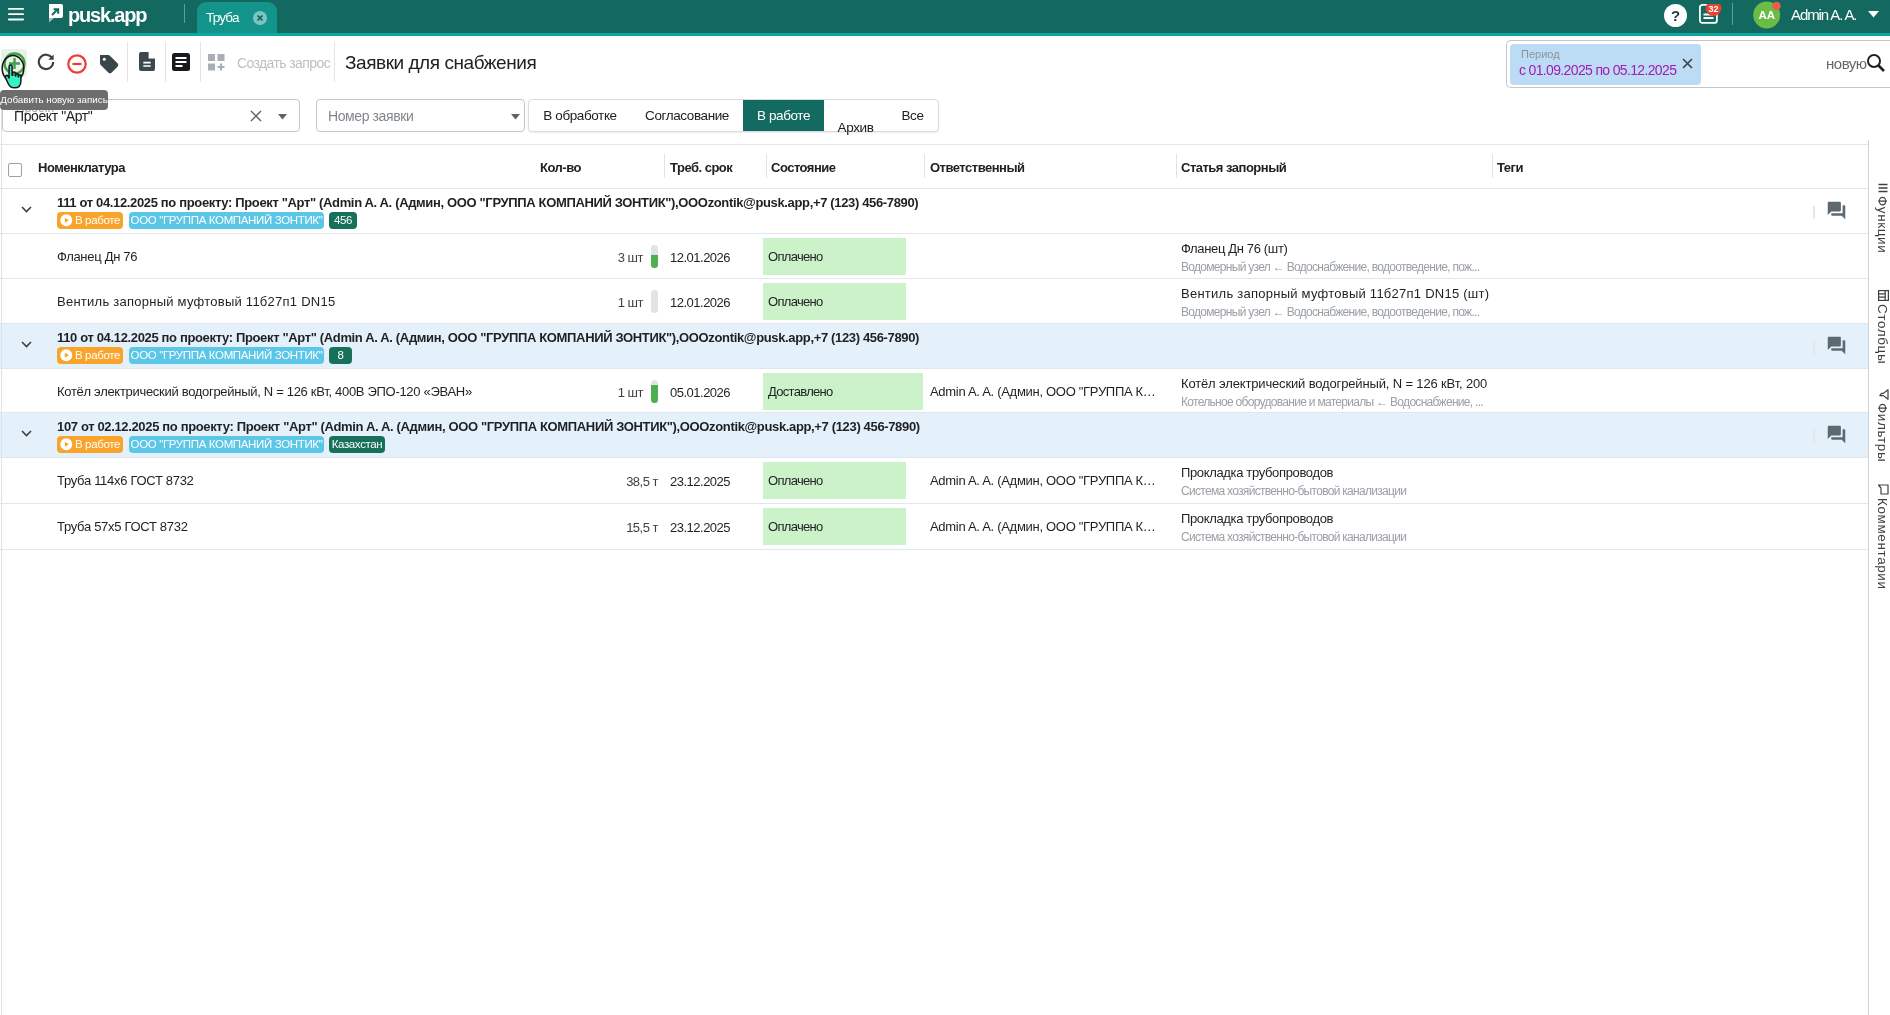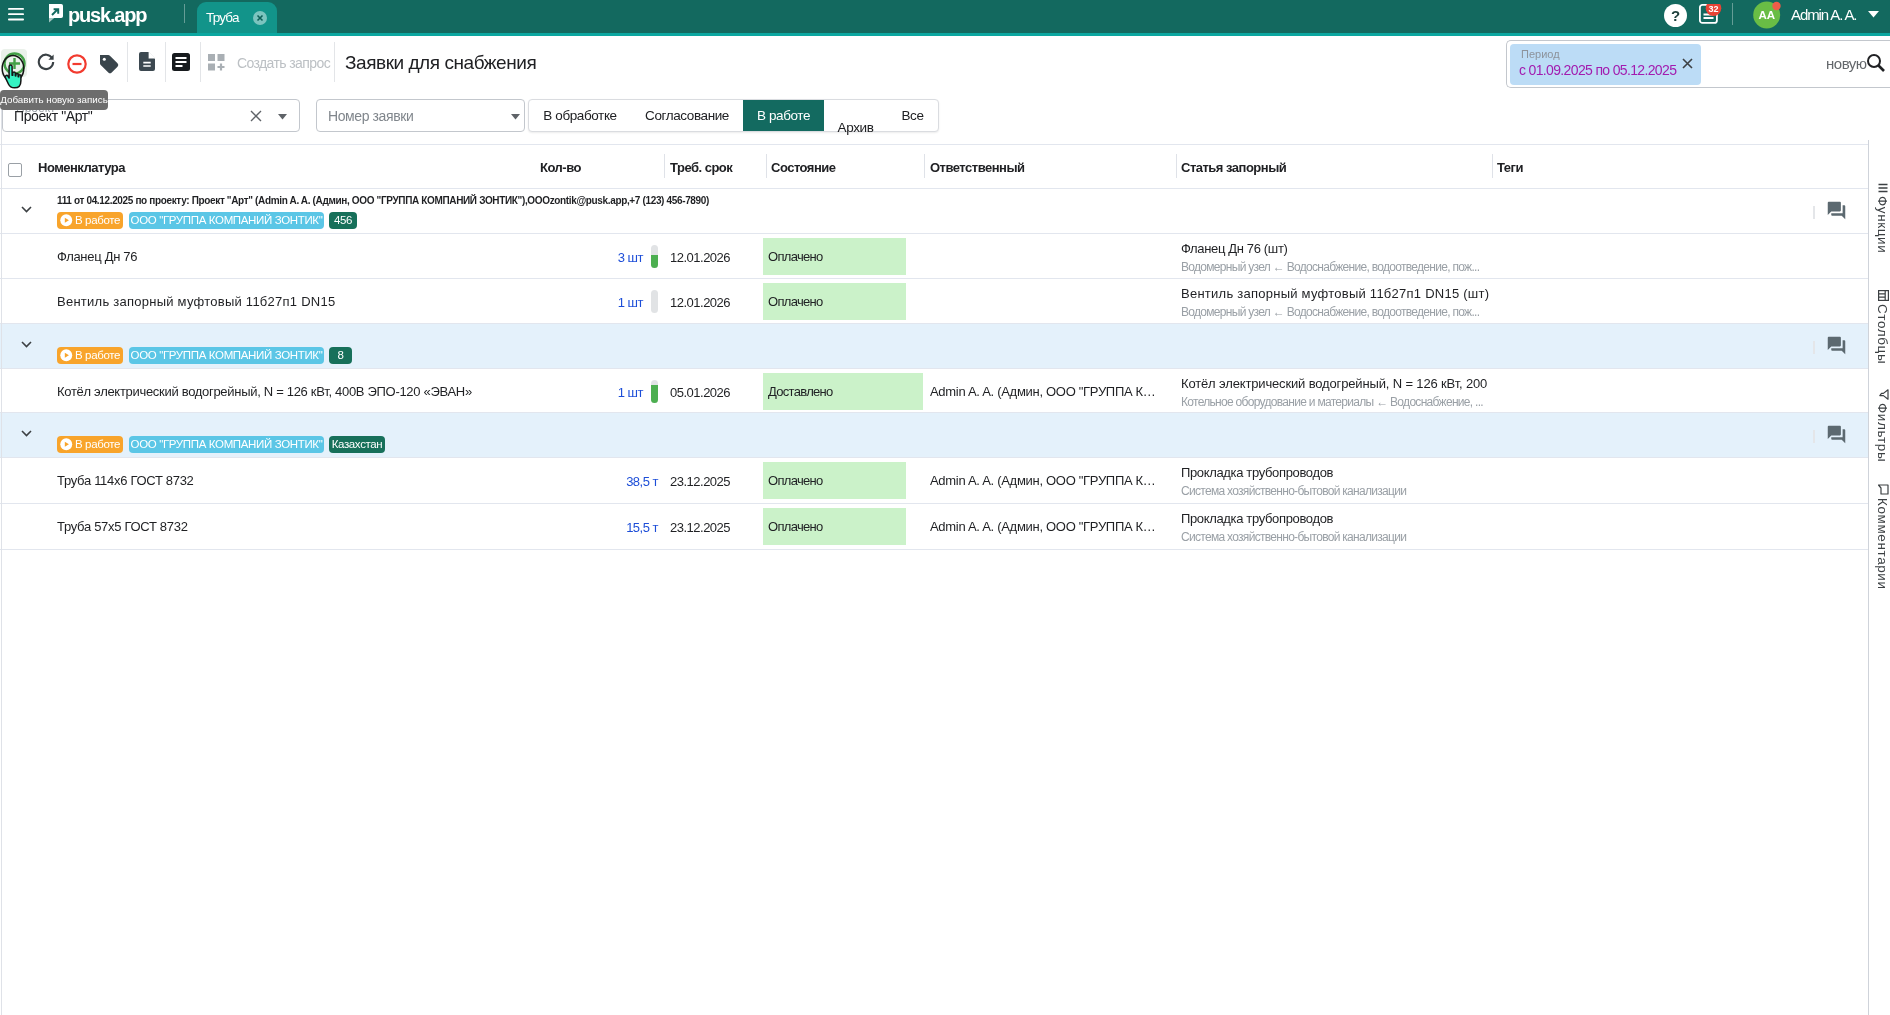--- a/index.html
+++ b/index.html
@@ -45,31 +45,31 @@
   
   .lborder { position:absolute; left:1px; top:99px; width:1px; height:916px; background:#dfe2e8; }
   .rsborder{ position:absolute; left:1868px; top:140px; width:1px; height:875px; background:#cfd3da; }
   .hline  { position:absolute; left:0; width:1868px; height:1px; background:#e2e6ee; }
   .throw  { position:absolute; left:0; top:145px; width:1868px; height:44px; background:#fff; }
   .th     { position:absolute; top:15px; font-size:13px; font-weight:bold; color:#202124; letter-spacing:-0.5px;}
   .thsep  { position:absolute; top:9px; width:1px; height:24px; background:#dfe2e8; }
   .cbx    { position:absolute; left:8px; top:18px; width:14px; height:14px; border:1.5px solid #9aa0a6; border-radius:2px; }
   .grp    { position:absolute; left:0; width:1868px; height:45px; background:#fff; }
   .grpblue{ background:#e4f1fb; }
-  .gtitle { position:absolute; left:57px; top:6px; font-size:10px; font-weight:bold; color:#1f2023; letter-spacing:-0.35px; white-space:nowrap;}
+  .gtitle { position:absolute; left:57px; top:6px; font-size:13px; font-weight:bold; color:#1f2023; letter-spacing:-0.35px; white-space:nowrap;}
   .chev   { position:absolute; left:21px; top:17px; }
   .badges { position:absolute; left:57px; top:23px; height:17px; }
   .bdg    { position:absolute; top:0; height:17px; border-radius:4px; color:#fff; font-size:11.5px;
             line-height:17px; text-align:center; letter-spacing:-0.35px; white-space:nowrap;}
   .b-or   { background:#f8a42b; }
   .b-sky  { background:#5bc6e6; }
   .b-jade { background:#17705a; }
   .row    { position:absolute; left:0; width:1868px; height:45px; background:#fff; }
   .rname  { position:absolute; left:57px; top:15px; font-size:13px; color:#1f2023; letter-spacing:-0.3px; white-space:nowrap;}
-  .qty    { position:absolute; top:16px; width:100px; text-align:right; font-size:13px; color:#1d4ed8; letter-spacing:-0.5px; }
+  .qty    { position:absolute; top:16px; width:100px; text-align:right; font-size:13px; color:#404040; letter-spacing:-0.5px; }
   .qbar   { position:absolute; left:651px; top:11px; width:7px; height:23px; border-radius:3.5px; background:#e1e3e5; overflow:hidden;}
   .qfill  { position:absolute; left:0; bottom:0; width:7px; background:#4caf50; }
   .date   { position:absolute; left:670px; top:16px; font-size:13px; color:#1f2023; letter-spacing:-0.5px; }
   .status { position:absolute; left:763px; top:4px; height:37px; background:#cbf2c9; font-size:13px;
             color:#1f2023; line-height:37px; padding-left:5px; letter-spacing:-0.7px; }
   .resp   { position:absolute; left:930px; top:15px; width:233px; font-size:13px; color:#1f2023;
             white-space:nowrap; overflow:hidden; text-overflow:ellipsis; letter-spacing:-0.3px;}
   .bmain  { position:absolute; left:1181px; top:7px; font-size:13px; color:#1f2023; letter-spacing:-0.35px; white-space:nowrap;}
   .bsub   { position:absolute; left:1181px; top:26px; font-size:12px; color:#9aa0a6; letter-spacing:-0.7px; white-space:nowrap;}
   .chat   { position:absolute; left:1826px; top:11px; }
@@ -275,20 +275,21 @@
   <div class="status" style="width:143px">Оплачено</div>
   <div class="bmain" style="letter-spacing:0.25px">Вентиль запорный муфтовый 11б27п1 DN15 (шт)</div>
   <div class="bsub">Водомерный узел ← Водоснабжение, водоотведение, пож...</div>
 </div>
 <div class="hline" style="top:323px"></div>
 
 <div class="grp grpblue" style="top:324px">
   <svg class="chev" width="11" height="7" viewBox="0 0 11 7">
       <path d="M1 1 L5.5 5.5 L10 1" stroke="#3c4043" stroke-width="1.6" fill="none"></path>
     </svg>
+  <div class="gtitle">110 от 04.12.2025 по проекту: Проект "Арт" (Admin A. A. (Админ, ООО "ГРУППА КОМПАНИЙ ЗОНТИК"),OOOzontik@pusk.app,+7 (123) 456-7890)</div>
   <div class="badges">
     <div class="bdg b-or" style="left:0;width:66px;">
       <svg class="abs" style="left:3px;top:2.2px" width="12.5" height="12.5" viewBox="0 0 13 13">
           <circle cx="6.5" cy="6.5" r="6.2" fill="#fff"></circle>
           <path d="M5 3.8 L9.3 6.5 L5 9.2 z" fill="#f8a42b"></path>
         </svg>
       <span style="margin-left:15px">В работе</span>
     </div>
     <div class="bdg b-sky" style="left:72px;width:195px;">ООО "ГРУППА КОМПАНИЙ ЗОНТИК"</div>
     <div class="bdg b-jade" style="left:272px;width:23px;">8</div>
@@ -311,20 +312,21 @@
   <div class="resp">Admin A. A. (Админ, ООО "ГРУППА КОМПАНИЙ ЗОНТИК")</div>
   <div class="bmain" style="letter-spacing:-0.15px">Котёл электрический водогрейный, N = 126 кВт, 200</div>
   <div class="bsub">Котельное оборудование и материалы ← Водоснабжение, ...</div>
 </div>
 <div class="hline" style="top:412px"></div>
 
 <div class="grp grpblue" style="top:413px">
   <svg class="chev" width="11" height="7" viewBox="0 0 11 7">
       <path d="M1 1 L5.5 5.5 L10 1" stroke="#3c4043" stroke-width="1.6" fill="none"></path>
     </svg>
+  <div class="gtitle">107 от 02.12.2025 по проекту: Проект "Арт" (Admin A. A. (Админ, ООО "ГРУППА КОМПАНИЙ ЗОНТИК"),OOOzontik@pusk.app,+7 (123) 456-7890)</div>
   <div class="badges">
     <div class="bdg b-or" style="left:0;width:66px;">
       <svg class="abs" style="left:3px;top:2.2px" width="12.5" height="12.5" viewBox="0 0 13 13">
           <circle cx="6.5" cy="6.5" r="6.2" fill="#fff"></circle>
           <path d="M5 3.8 L9.3 6.5 L5 9.2 z" fill="#f8a42b"></path>
         </svg>
       <span style="margin-left:15px">В работе</span>
     </div>
     <div class="bdg b-sky" style="left:72px;width:195px;">ООО "ГРУППА КОМПАНИЙ ЗОНТИК"</div>
     <div class="bdg b-jade" style="left:272px;width:56px;">Казахстан</div>

